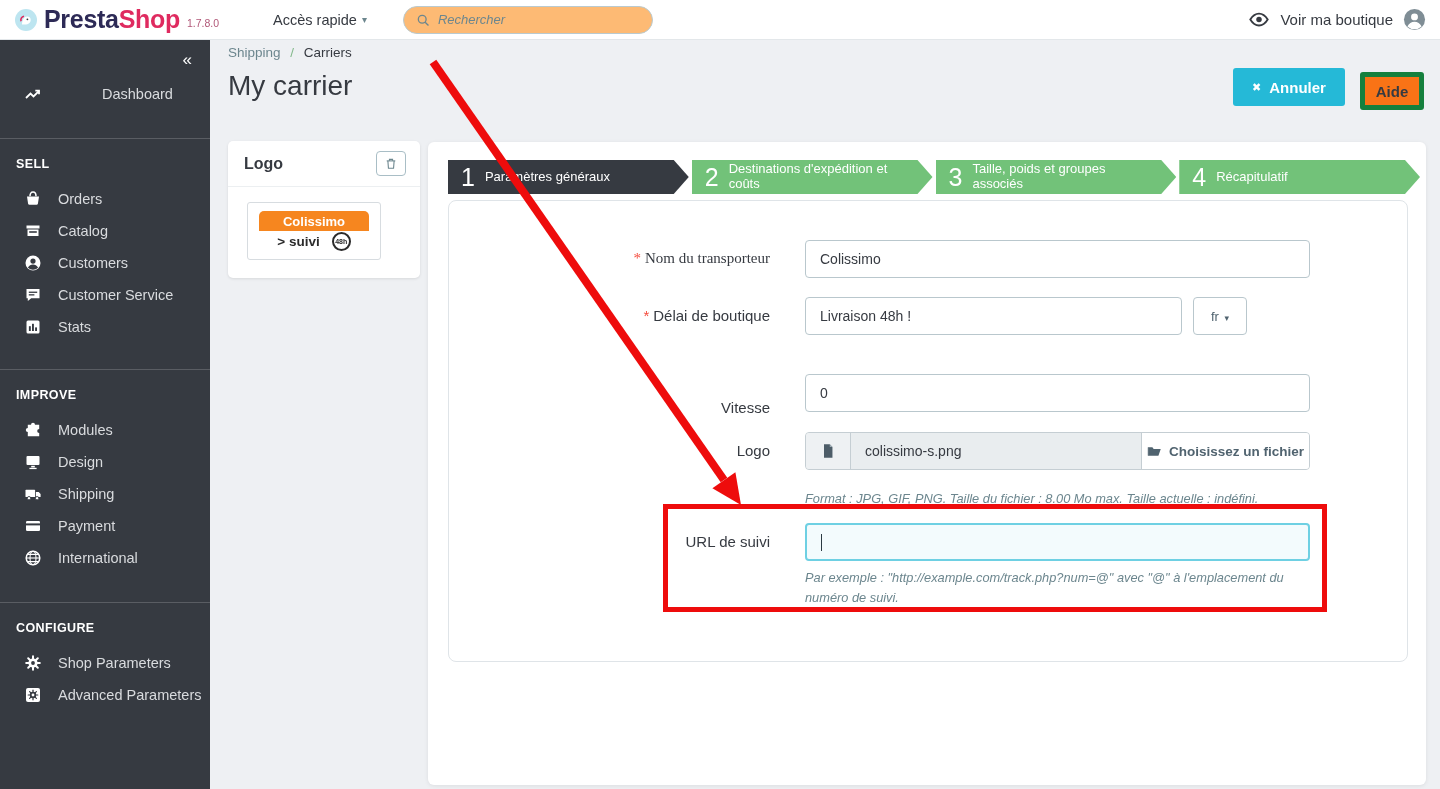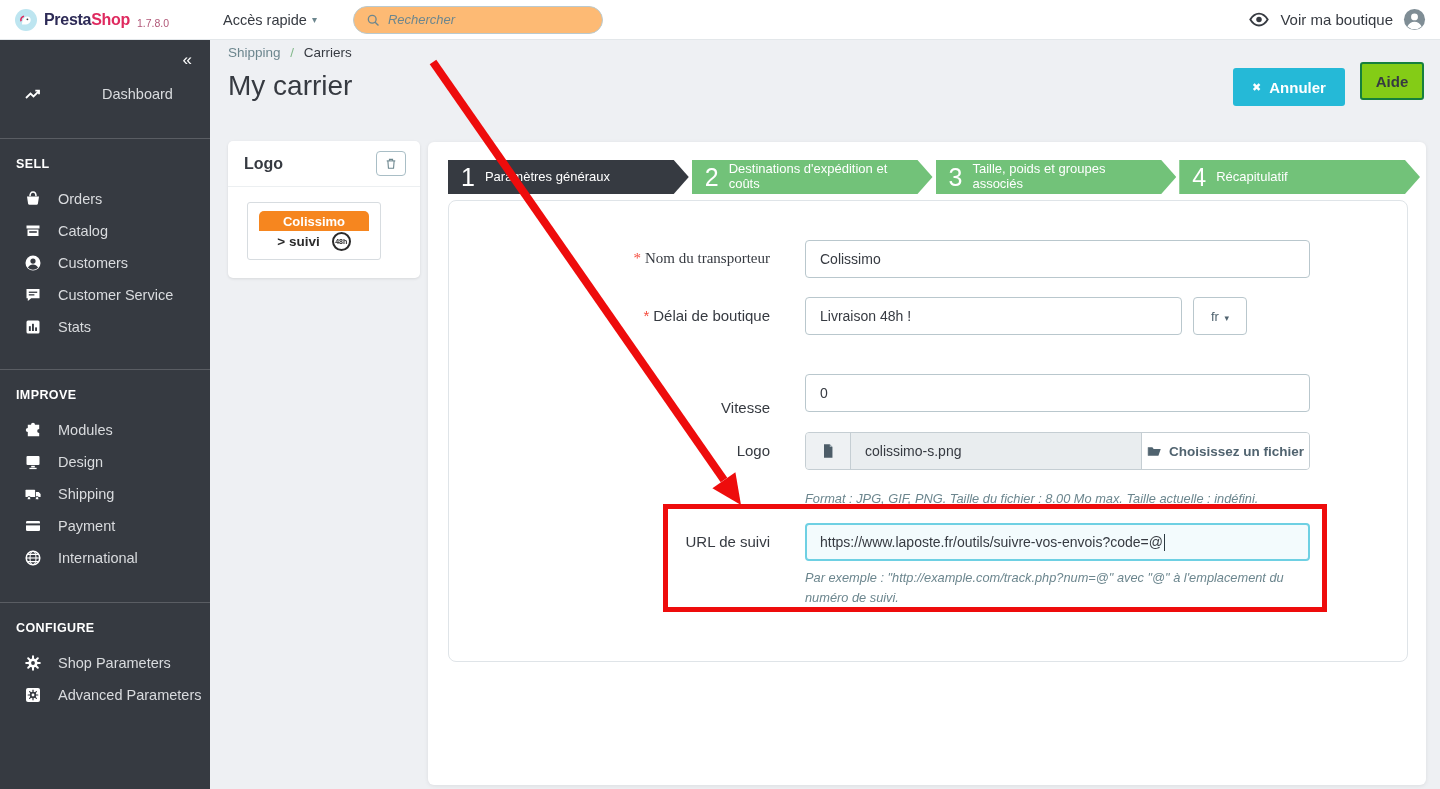--- a/index.html
+++ b/index.html
@@ -12,21 +12,21 @@
     color:#363a41;
   }
   
   .topbar {
     position:absolute; left:0; top:0; width:1440px; height:40px;
     background:#fff; border-bottom:1px solid #e3e7ea;
     display:flex; align-items:center; z-index:20;
   }
   .brand { display:flex; align-items:center; margin-left:14px; cursor:pointer; }
   .brand svg { width:24px; height:24px; }
-  .brand-text { font-size:16px; font-weight:700; margin-left:6px; letter-spacing:-.3px; }
+  .brand-text { font-size:25px; font-weight:700; margin-left:6px; letter-spacing:-.3px; }
   .brand-presta { color:#2d2a56; }
   .brand-shop { color:#df2a5f; }
   .brand-version { font-size:10.5px; color:#b15878; margin-left:7px; margin-top:6px; }
   .quick-access { margin-left:54px; font-size:14.5px; color:#363a41; cursor:pointer; display:flex; align-items:center; gap:5px; }
   .quick-access .caret { font-size:10px; color:#6c868e; }
   .searchbox {
     margin-left:36px; width:250px; height:28px; border:1px solid #b9cad0; border-radius:15px;
     display:flex; align-items:center; padding:0 12px; gap:8px; background:#fdba74;
   }
   .searchbox svg { width:14px; height:14px; flex:0 0 auto; }
@@ -68,22 +68,22 @@
   .page-title { position:absolute; left:228px; top:70px; font-size:28px; font-weight:400; color:#363a41; z-index:5; }
   .btn-cancel {
     position:absolute; left:1233px; top:68px; width:112px; height:38px;
     background:#25b9d7; color:#fff; border:none; border-radius:3px;
     font-size:15px; font-weight:700; cursor:pointer; z-index:5;
     display:flex; align-items:center; justify-content:center; gap:8px;
     font-family:"Liberation Sans", sans-serif;
   }
   .btn-cancel .x { font-size:11px; font-weight:400; }
   .btn-help {
-    position:absolute; left:1360px; top:62px; width:64px; height:38px;
-    background:#84cc16; color:#363a41; border:2px solid #15803d; border-radius:3px;
+    position:absolute; left:1360px; top:72px; width:64px; height:38px;
+    background:#f97316; color:#363a41; border:5px solid #15803d; border-radius:3px;
     font-size:15px; font-weight:700; cursor:pointer; z-index:5;
     font-family:"Liberation Sans", sans-serif;
   }
   
   .logo-card {
     position:absolute; left:228px; top:141px; width:192px; height:137px;
     background:#fff; border-radius:5px; box-shadow:0 1px 3px rgba(0,0,0,.1); z-index:4;
   }
   .logo-card-head { height:46px; border-bottom:1px solid #eceff1; display:flex; align-items:center; padding:0 14px 0 16px; }
   .logo-card-title { font-size:16px; font-weight:700; color:#363a41; }
@@ -469,21 +469,20 @@
       <path d="M1.5 4v10" stroke="#50636f" stroke-width="1"></path>
     </svg>
     <span>Choisissez un fichier</span>
   </div>
 </div>
 <div class="fhelp" style="top:489px;">Format : JPG, GIF, PNG. Taille du fichier : 8.00 Mo max. Taille actuelle : indéfini.</div>
 
 <div class="red-box"></div>
 <div class="flabel" style="top:533px; z-index:6;">URL de suivi</div>
 <div class="url-input">
-  <span>https://www.laposte.fr/outils/suivre-vos-envois?code=@</span>
     <span class="url-caret"></span>
 </div>
 <div class="fhelp" style="top:568px; z-index:6;">Par exemple : "http://example.com/track.php?num=@" avec "@" à l'emplacement du numéro de suivi.</div>
 
 <svg class="arrow-overlay">
   <line x1="433" y1="62" x2="724" y2="480" stroke="#ee0c0c" stroke-width="8"></line>
   <polygon points="741,505 712.4,488.3 735.4,472.3" fill="#ee0c0c"></polygon>
 </svg>
 
 </body></html>

